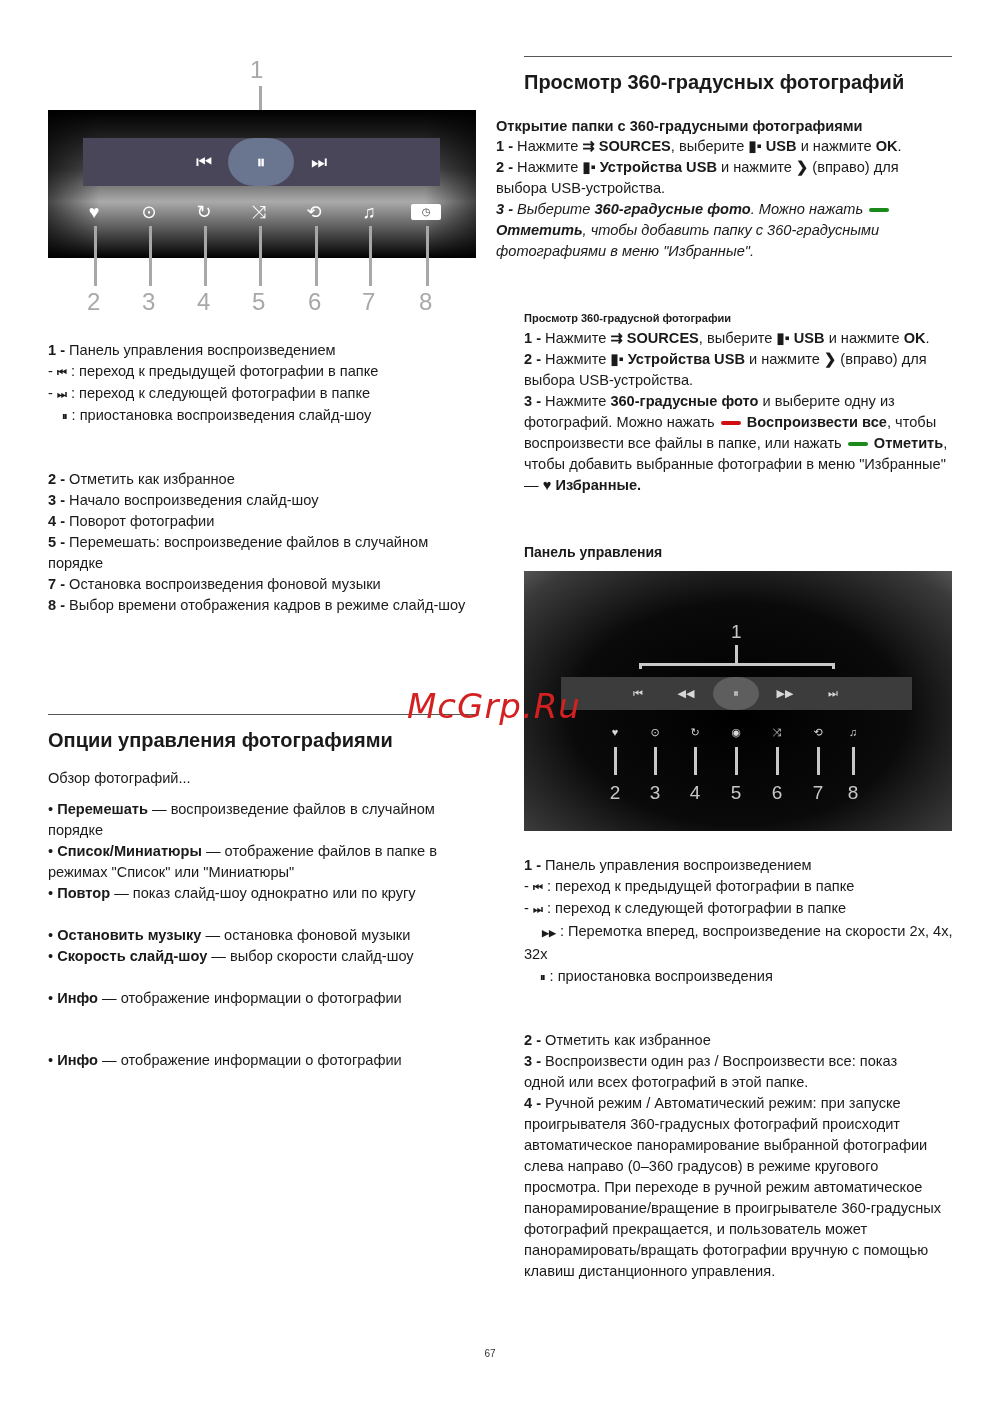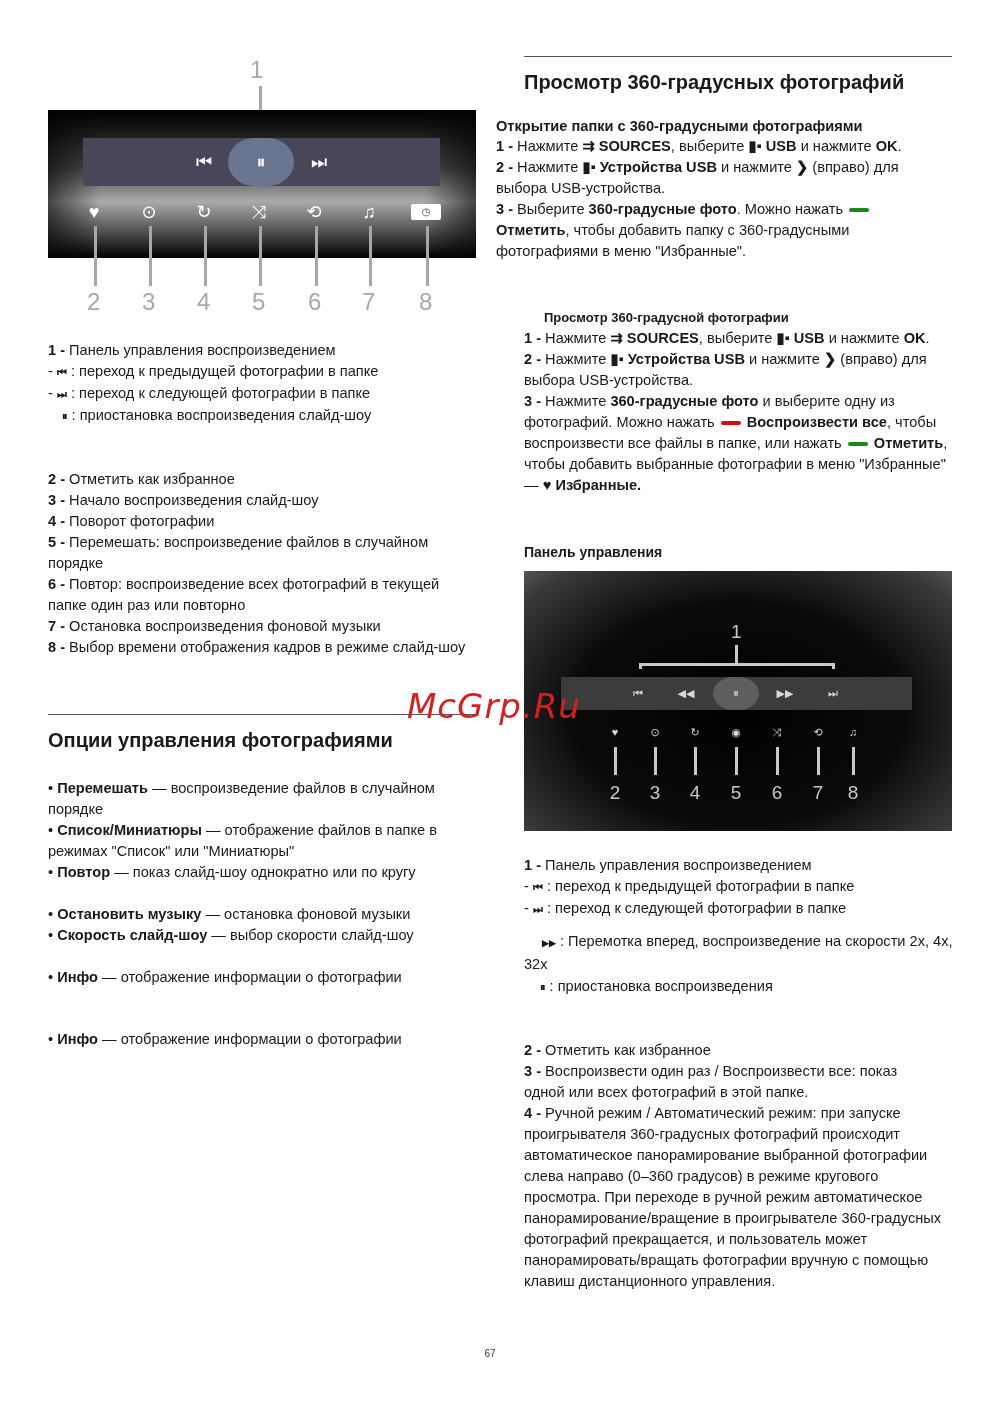--- a/index.html
+++ b/index.html
@@ -84,28 +84,28 @@
 <div class="abs txt" style="left:48px;top:340px;width:440px;">
   <p><b>1 -</b><span> Панель управления воспроизведением</span></p>
   <p><span>- </span><b class="ic">⏮</b><span> : переход к предыдущей фотографии в папке</span></p>
   <p><span>- </span><b class="ic">⏭</b><span> : переход к следующей фотографии в папке</span></p>
   <p style="padding-left:14px;"><b class="ic">⏸</b><span> : приостановка воспроизведения слайд-шоу</span></p>
   <div style="height:42px;"></div>
   <p><b>2 -</b><span> Отметить как избранное</span></p>
   <p><b>3 -</b><span> Начало воспроизведения слайд-шоу</span></p>
   <p><b>4 -</b><span> Поворот фотографии</span></p>
   <p style="width:420px;"><b>5 -</b><span> Перемешать: воспроизведение файлов в случайном порядке</span></p>
-  <p style="width:420px;"><b>6 -</b><span> Повтор: воспроизведение всех фотографий в текущей папке один раз или повторно</span></p>
   <p><b>7 -</b><span> Остановка воспроизведения фоновой музыки</span></p>
   <p style="width:420px;"><b>8 -</b><span> Выбор времени отображения кадров в режиме слайд-шоу</span></p>
 </div>
 
 <div class="abs rule" style="left:48px;top:714px;width:428px;"></div>
 <div class="abs h2" style="left:48px;top:727px;">Опции управления фотографиями</div>
 <div class="abs txt" style="left:48px;top:768px;width:440px;">
+  <p>Обзор фотографий...</p>
   <div style="height:10px;"></div>
   <p style="width:420px;">• <b>Перемешать</b><span> — воспроизведение файлов в случайном порядке</span></p>
   <p style="width:420px;">• <b>Список/Миниатюры</b><span> — отображение файлов в папке в режимах "Список" или "Миниатюры"</span></p>
   <p>• <b>Повтор</b><span> — показ слайд-шоу однократно или по кругу</span></p>
   <div style="height:21px;"></div>
   <p>• <b>Остановить музыку</b><span> — остановка фоновой музыки</span></p>
   <p>• <b>Скорость слайд-шоу</b><span> — выбор скорости слайд-шоу</span></p>
   <div style="height:21px;"></div>
   <p>• <b>Инфо</b><span> — отображение информации о фотографии</span></p>
   <div style="height:10px;"></div>
@@ -114,25 +114,25 @@
   <p>• <b>Инфо</b><span> — отображение информации о фотографии</span></p>
 </div>
 
 <div class="abs rule" style="left:524px;top:56px;width:428px;"></div>
 <div class="abs h2" style="left:524px;top:69px;">Просмотр 360-градусных фотографий</div>
 
 <div class="abs txt" style="left:496px;top:116px;width:430px;">
   <p class="h3" style="font-size:14.6px;">Открытие папки с 360-градусными фотографиями</p>
   <p><b>1 -</b><span> Нажмите </span><b>⇉</b> <b>SOURCES</b><span>, выберите </span><b>▮▪</b> <b>USB</b><span> и нажмите </span><b>OK</b><span>.</span></p>
   <p><b>2 -</b><span> Нажмите </span><b>▮▪</b> <b>Устройства USB</b><span> и нажмите </span><b>❯</b><span> (вправо) для выбора USB-устройства.</span></p>
-  <p style="width:400px;"><b>3 -</b><span> Выберите </span><b>360-градусные фото</b><span>. Можно нажать </span><span class="gkey"></span> <b>Отметить</b><span>, чтобы добавить папку с 360-градусными фотографиями в меню "Избранные".</span></p>
+  <p style="width:400px;font-style:italic;"><b>3 -</b><span> Выберите </span><b>360-градусные фото</b><span>. Можно нажать </span><span class="gkey"></span> <b>Отметить</b><span>, чтобы добавить папку с 360-градусными фотографиями в меню "Избранные".</span></p>
 </div>
 
 <div class="abs txt" style="left:524px;top:308px;width:430px;">
-  <p class="h3" style="font-size:13px;margin-left:20px;">Просмотр 360-градусной фотографии</p>
+  <p class="h3" style="font-size:11px;">Просмотр 360-градусной фотографии</p>
   <p><b>1 -</b><span> Нажмите </span><b>⇉</b> <b>SOURCES</b><span>, выберите </span><b>▮▪</b> <b>USB</b><span> и нажмите </span><b>OK</b><span>.</span></p>
   <p><b>2 -</b><span> Нажмите </span><b>▮▪</b> <b>Устройства USB</b><span> и нажмите </span><b>❯</b><span> (вправо) для выбора USB-устройства.</span></p>
   <p><b>3 -</b><span> Нажмите </span><b>360-градусные фото</b><span> и выберите одну из фотографий. Можно нажать </span><span class="rkey"></span> <b>Воспроизвести все</b><span>, чтобы воспроизвести все файлы в папке, или нажать </span><span class="gkey"></span> <b>Отметить</b><span>, чтобы добавить выбранные фотографии в меню "Избранные" — </span><b>♥</b> <b>Избранные.</b></p>
 </div>
 
 <div class="abs h3" style="left:524px;top:542px;">Панель управления</div>
 
 <div id="fig2" class="abs">
   <div style="position:absolute;left:207px;top:50px;color:#c8c8c8;font-size:19px;">1</div>
   <div style="position:absolute;left:211px;top:74px;width:3px;height:20px;background:#c8c8c8;"></div>
@@ -170,21 +170,21 @@
   <div class="g2num" style="left:202px;top:211px;">5</div>
   <div class="g2num" style="left:243px;top:211px;">6</div>
   <div class="g2num" style="left:284px;top:211px;">7</div>
   <div class="g2num" style="left:319px;top:211px;">8</div>
 </div>
 
 <div class="abs txt" style="left:524px;top:855px;width:432px;">
   <p><b>1 -</b><span> Панель управления воспроизведением</span></p>
   <p><span>- </span><b class="ic">⏮</b><span> : переход к предыдущей фотографии в папке</span></p>
   <p><span>- </span><b class="ic">⏭</b><span> : переход к следующей фотографии в папке</span></p>
-  <p style="text-indent:18px;margin-top:11px;"><b class="ic" style="font-size:9px;">▶▶</b><span> : Перемотка вперед, воспроизведение на скорости 2x, 4x, 32x</span></p>
+  <p style="text-indent:18px;margin-top:1px;"><b class="ic" style="font-size:9px;">▶▶</b><span> : Перемотка вперед, воспроизведение на скорости 2x, 4x, 32x</span></p>
   <p style="padding-left:16px;margin-top:1px;"><b class="ic">⏸</b><span> : приостановка воспроизведения</span></p>
   <div style="height:42px;"></div>
   <p><b>2 -</b><span> Отметить как избранное</span></p>
   <p style="width:400px;"><b>3 -</b><span> Воспроизвести один раз / Воспроизвести все: показ одной или всех фотографий в этой папке.</span></p>
   <p><b>4 -</b><span> Ручной режим / Автоматический режим: при запуске проигрывателя 360-градусных фотографий происходит автоматическое панорамирование выбранной фотографии слева направо (0–360 градусов) в режиме кругового просмотра. При переходе в ручной режим автоматическое панорамирование/вращение в проигрывателе 360-градусных фотографий прекращается, и пользователь может панорамировать/вращать фотографии вручную с помощью клавиш дистанционного управления.</span></p>
 </div>
 
 <div id="watermark" class="abs">McGrp.Ru</div>
 
 <div class="abs" style="left:0;top:1348px;width:980px;text-align:center;font-size:10px;color:#333;">67</div>

